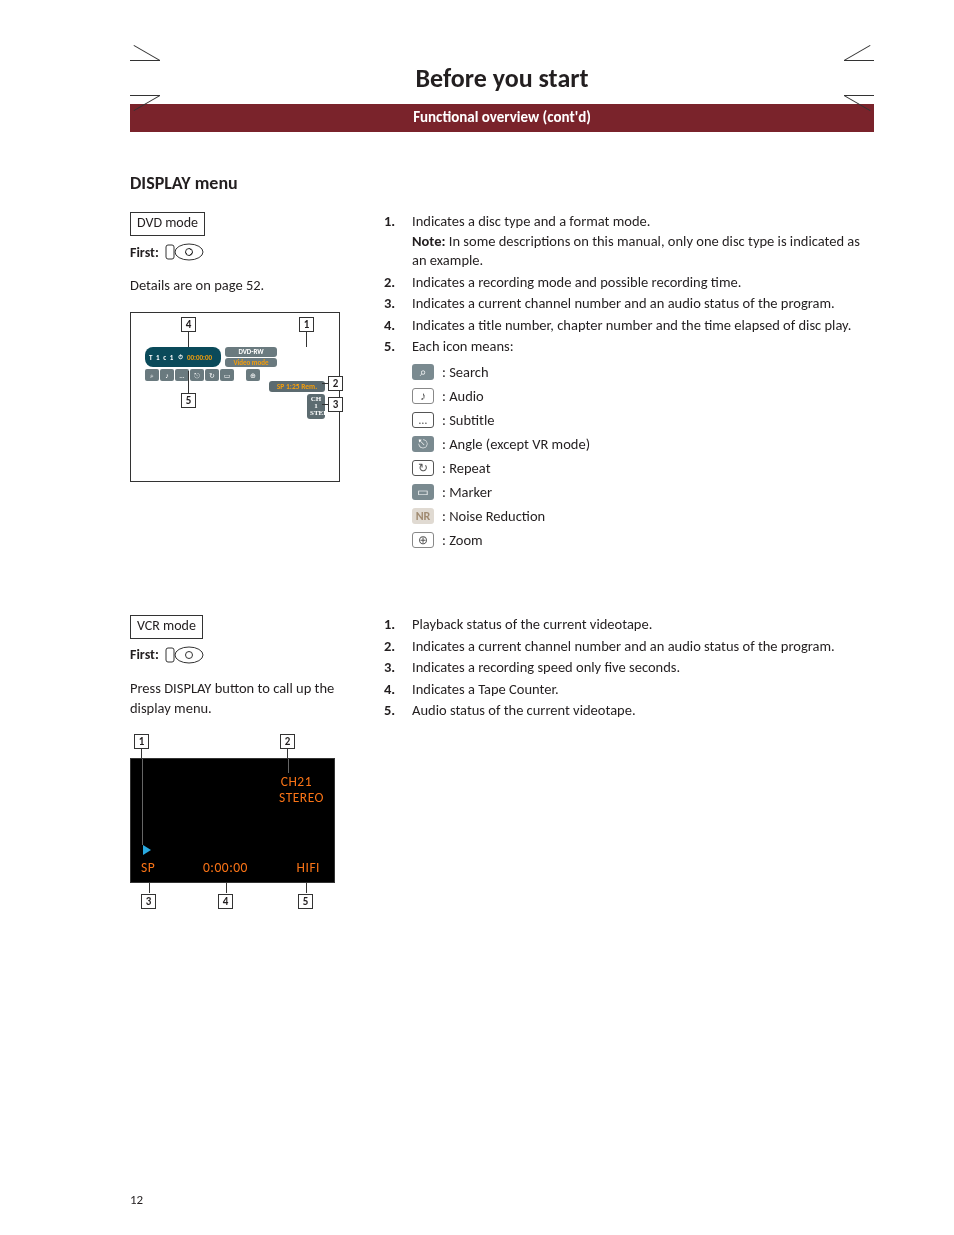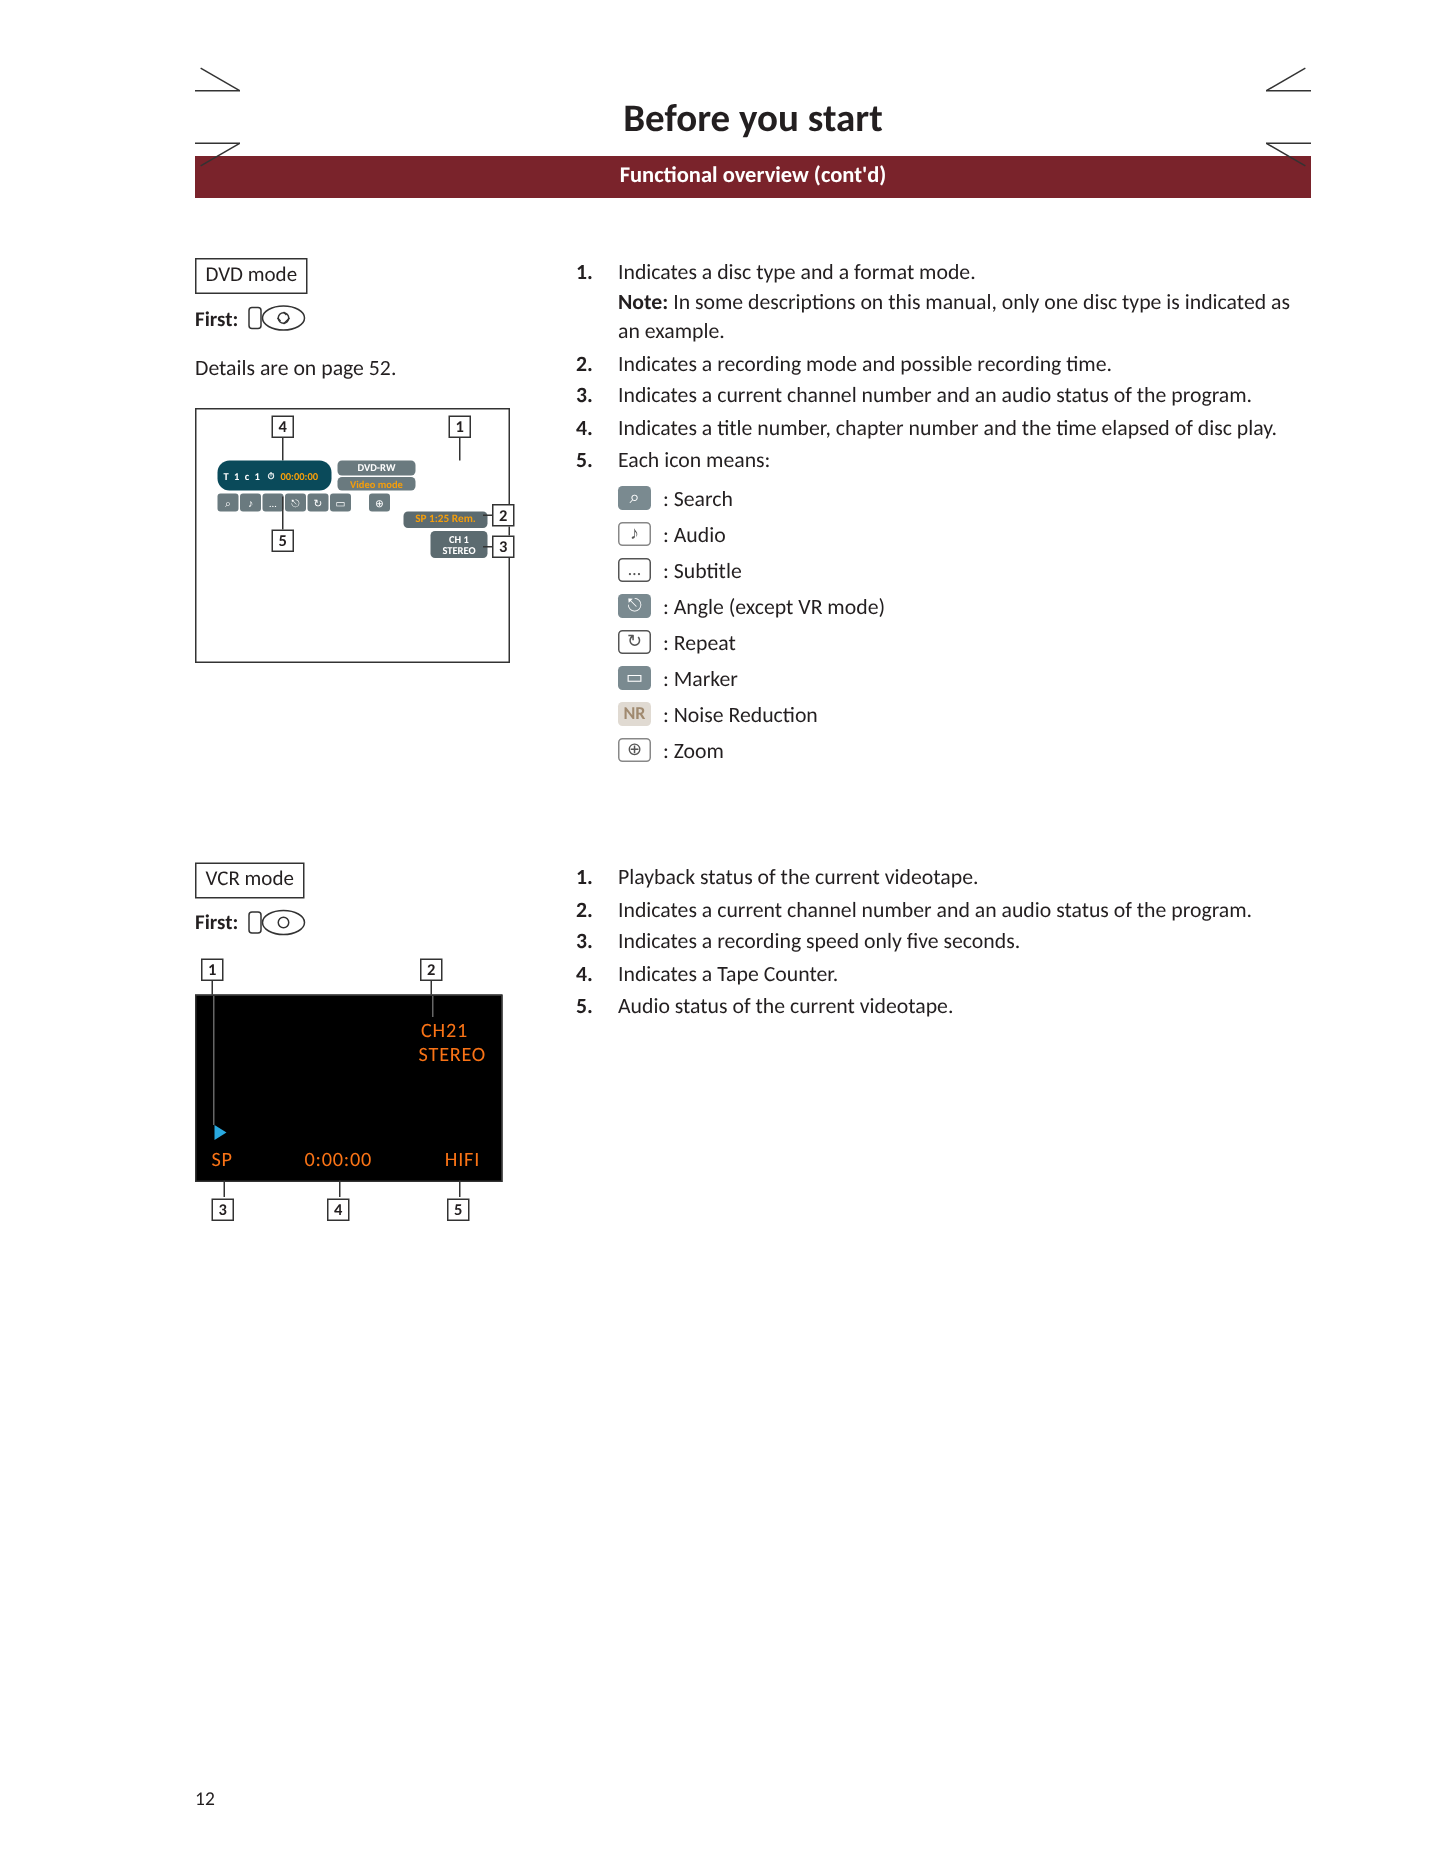--- a/index.html
+++ b/index.html
@@ -195,20 +195,21 @@
 <div class="page">
   <div class="banner">
     <div class="chev left"></div>
     <div class="chev right"></div>
     <div class="banner-line-top"></div>
     <div class="banner-line-bot"></div>
     <div class="banner-title">Before you start</div>
   </div>
   <div class="subbanner">Functional overview (cont'd)</div>
 
+  <div class="section-title">DISPLAY menu</div>
 
   <div class="cols">
     <div class="leftcol">
       <div class="mode-box">DVD mode</div>
       <div class="first-row">
         <b>First:</b>
         <span class="remote-icon">
           <svg width="40" height="20" viewBox="0 0 40 20">
             <rect x="1" y="3" width="8" height="14" rx="2" fill="none" stroke="#333"></rect>
             <ellipse cx="24" cy="10" rx="14" ry="8" fill="none" stroke="#333"></ellipse>
@@ -247,21 +248,21 @@
                 <div class="ic">↻</div>
                 <div class="ic">▭</div>
               <div style="width:10px;"></div>
               <div class="ic">⊕</div>
             </div>
           </div>
           <div class="dvd-row" style="justify-content:flex-end;margin-top:-2px;">
             <div class="sp-pill" style="width:56px;">SP 1:25 Rem.</div>
           </div>
           <div class="dvd-row" style="justify-content:flex-end;">
-            <div class="ch-box" style="width:38px;">
+            <div class="ch-box" style="width:18px;font-family:Liberation Serif, serif;">
               <div>CH 1</div>
               <div>STEREO</div>
             </div>
           </div>
         </div>
 
         <div class="callout" style="right:-4px; top:63px;">2</div>
         <div class="lead" style="right:11px; top:70px; width:6px;"></div>
         <div class="callout" style="right:-4px; top:84px;">3</div>
         <div class="lead" style="right:11px; top:91px; width:6px;"></div>
@@ -340,20 +341,21 @@
       <div class="first-row">
         <b>First:</b>
         <span class="remote-icon">
           <svg width="40" height="20" viewBox="0 0 40 20">
             <rect x="1" y="3" width="8" height="14" rx="2" fill="none" stroke="#333"></rect>
             <ellipse cx="24" cy="10" rx="14" ry="8" fill="none" stroke="#333"></ellipse>
             <circle cx="24" cy="10" r="3.5" fill="none" stroke="#333"></circle>
           </svg>
         </span>
       </div>
+      <p class="para">Press DISPLAY button to call up the display menu.</p>
 
       
       <div style="position:relative;width:205px;height:24px;">
         <div class="callout" style="left:4px;top:0;">1</div>
         <div class="lead v" style="left:11px;top:15px;height:9px;"></div>
         <div class="callout" style="left:150px;top:0;">2</div>
         <div class="lead v" style="left:157px;top:15px;height:9px;"></div>
       </div>
       <div class="vcr-figure">
         <div class="lead v" style="left:11px;top:0;height:86px;border-color:#666;"></div>

